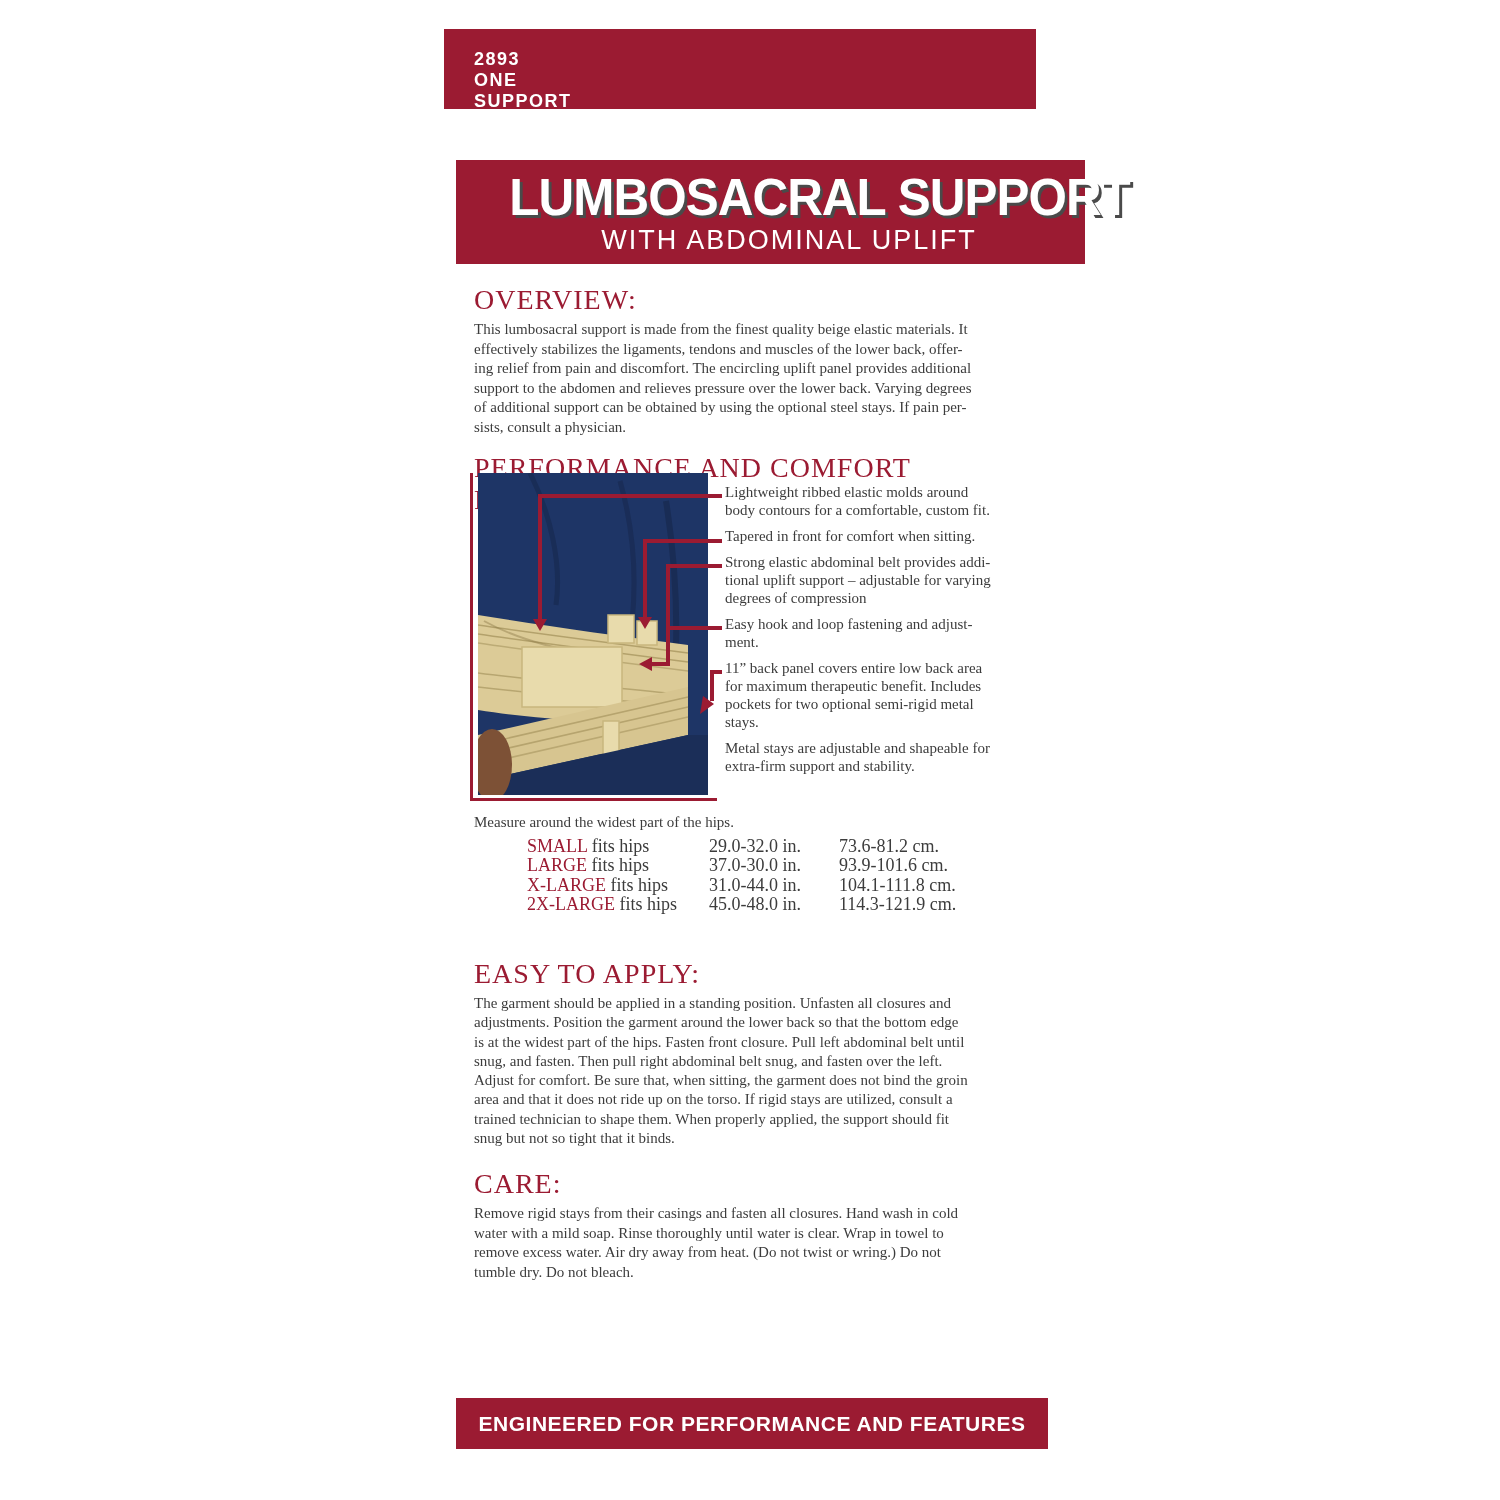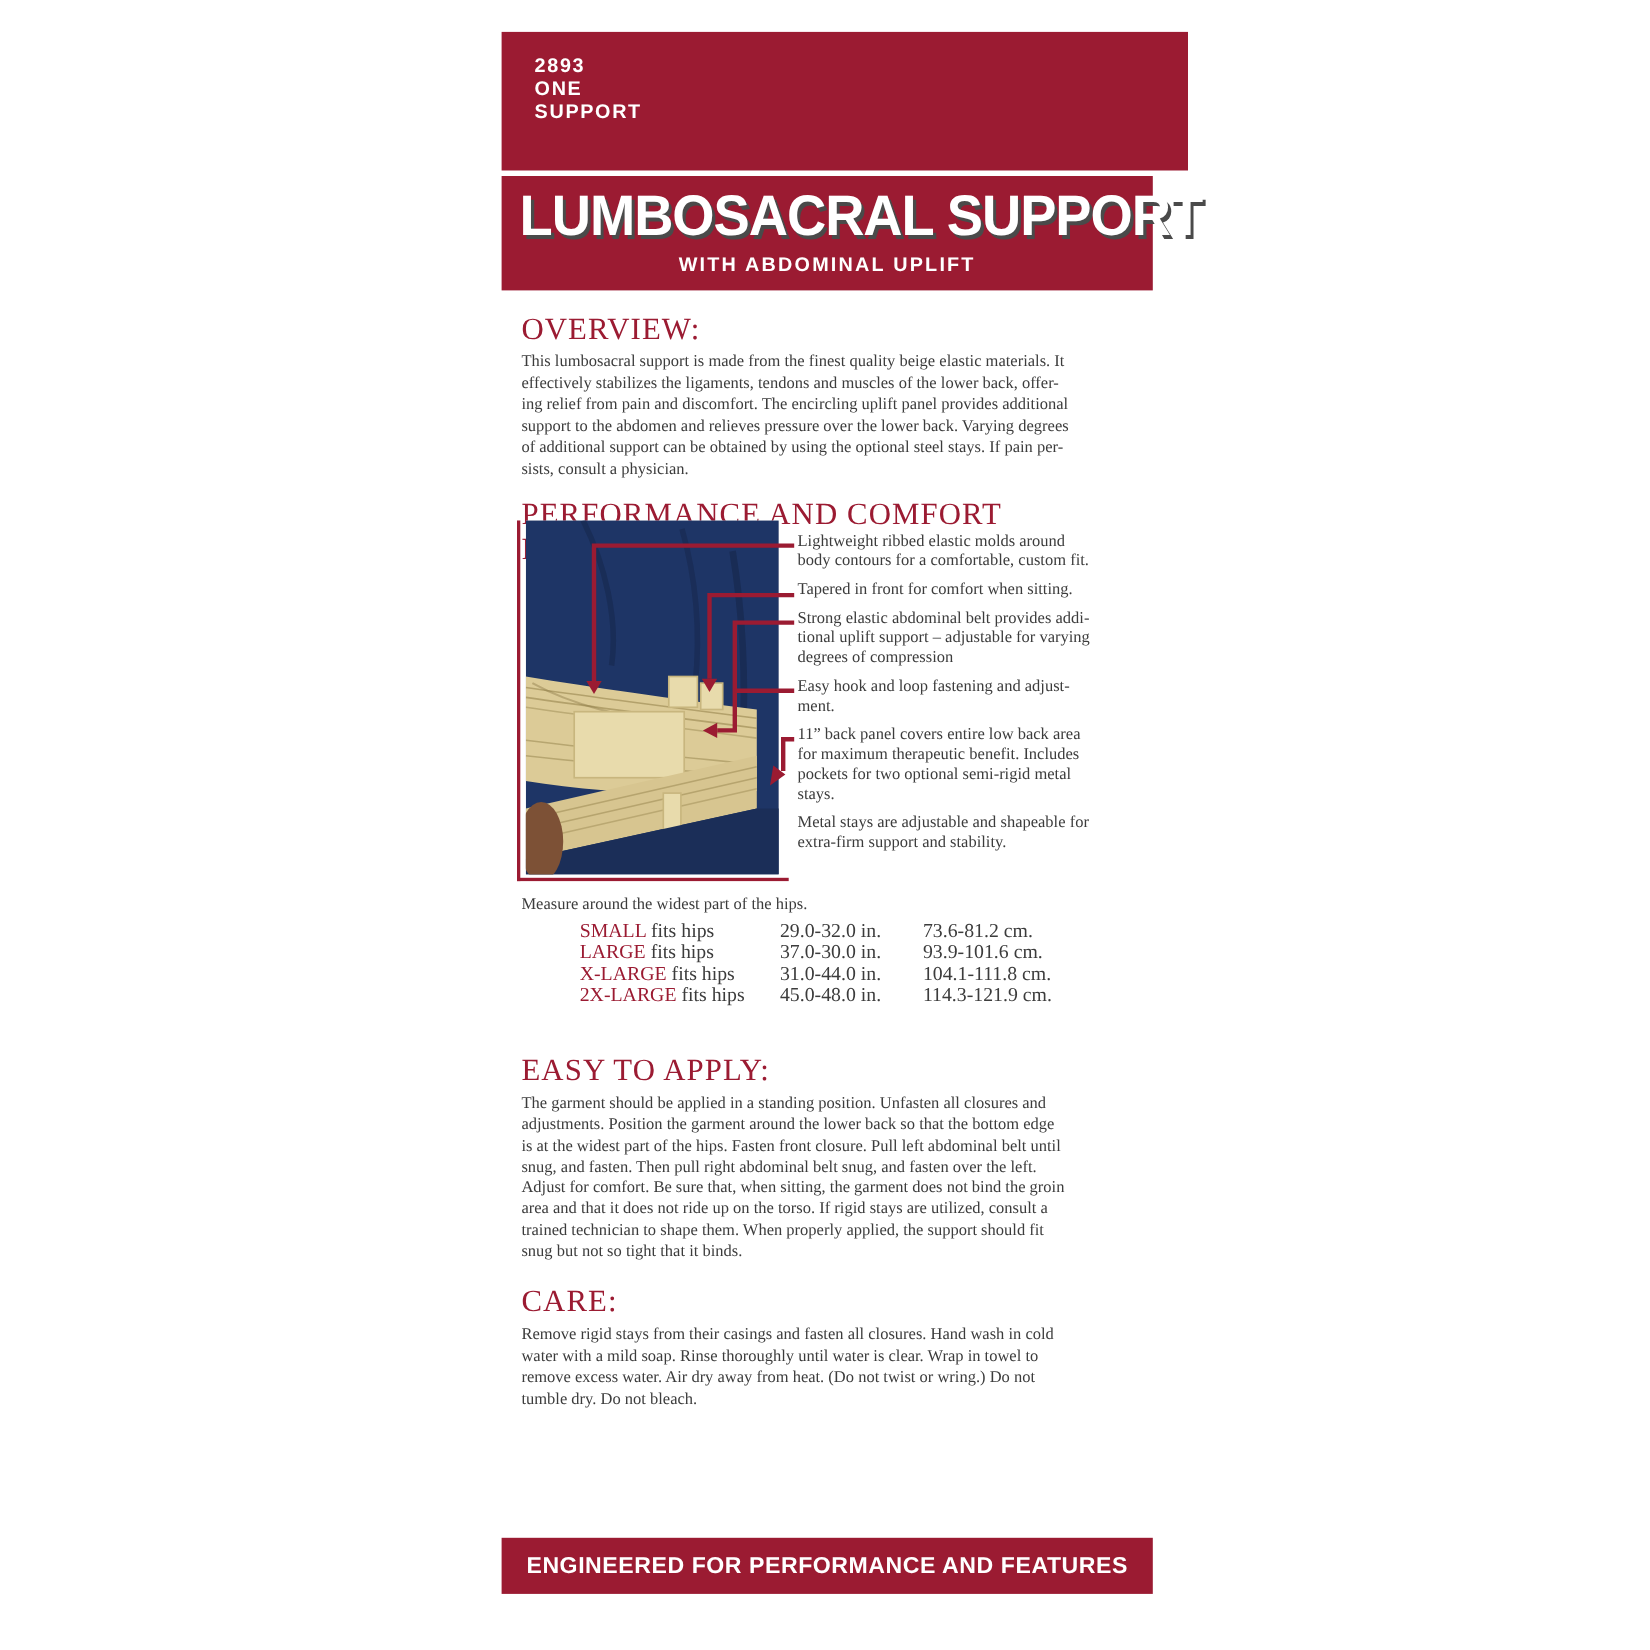--- a/index.html
+++ b/index.html
@@ -8,36 +8,36 @@
     --beige:#DCCB97;
     --ink:#3C3C3C;
   }
   html,body{margin:0;padding:0;background:#ffffff;}
   #page{
     position:relative;width:1500px;height:1500px;background:#ffffff;overflow:hidden;
     font-family:"Liberation Serif", serif;color:var(--ink);
   }
   .maroon-fill{background:var(--maroon);}
   
-  #header-box{position:absolute;left:456px;top:29px;width:592px;height:126px;padding-left:32px;}
+  #header-box{position:absolute;left:444px;top:29px;width:592px;height:80px;}
   #product-code{
     position:absolute;left:30px;top:20px;color:#fff;
     font-family:"Liberation Sans",sans-serif;font-weight:bold;font-size:18px;
     line-height:21px;letter-spacing:1.5px;white-space:pre-line;
   }
   
-  #title-banner{position:absolute;left:456px;top:160px;width:592px;height:104px;text-align:center;color:#fff;}
+  #title-banner{position:absolute;left:456px;top:160px;width:592px;height:104px;text-align:center;color:#fff;padding-left:37px;}
   #page-title{
     display:inline-block;margin-top:9px;
     font-family:"Liberation Sans",sans-serif;font-weight:bold;font-size:52px;line-height:56px;
     letter-spacing:-1px;transform:scaleX(.95);transform-origin:center;
     text-shadow:3px 3px 0 #4A4A4A;white-space:nowrap;
   }
   #page-subtitle{
-    font-family:"Liberation Sans",sans-serif;font-weight:bold;font-size:18px;line-height:30px;
+    font-family:"Liberation Sans",sans-serif;font-weight:normal;font-size:27px;line-height:30px;
     letter-spacing:2px;white-space:nowrap;
   }
   
   .section{position:absolute;left:474px;width:586px;}
   h2.sec-head{
     margin:0;color:var(--maroon);font-family:"Liberation Serif",serif;font-weight:normal;
     font-size:28px;line-height:32px;letter-spacing:1px;
   }
   .body-text{
     margin:4px 0 0 0;font-size:15px;line-height:19.5px;color:var(--ink);

